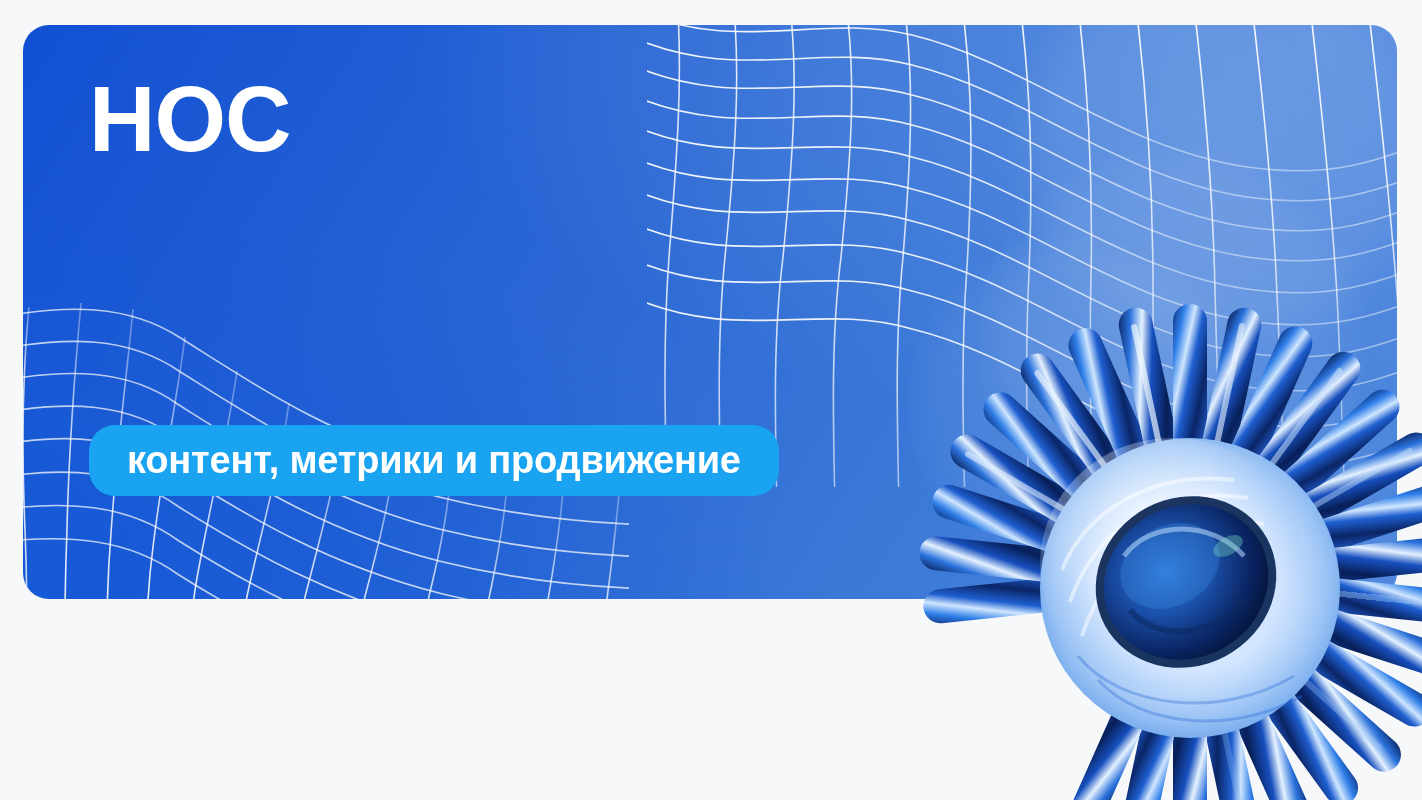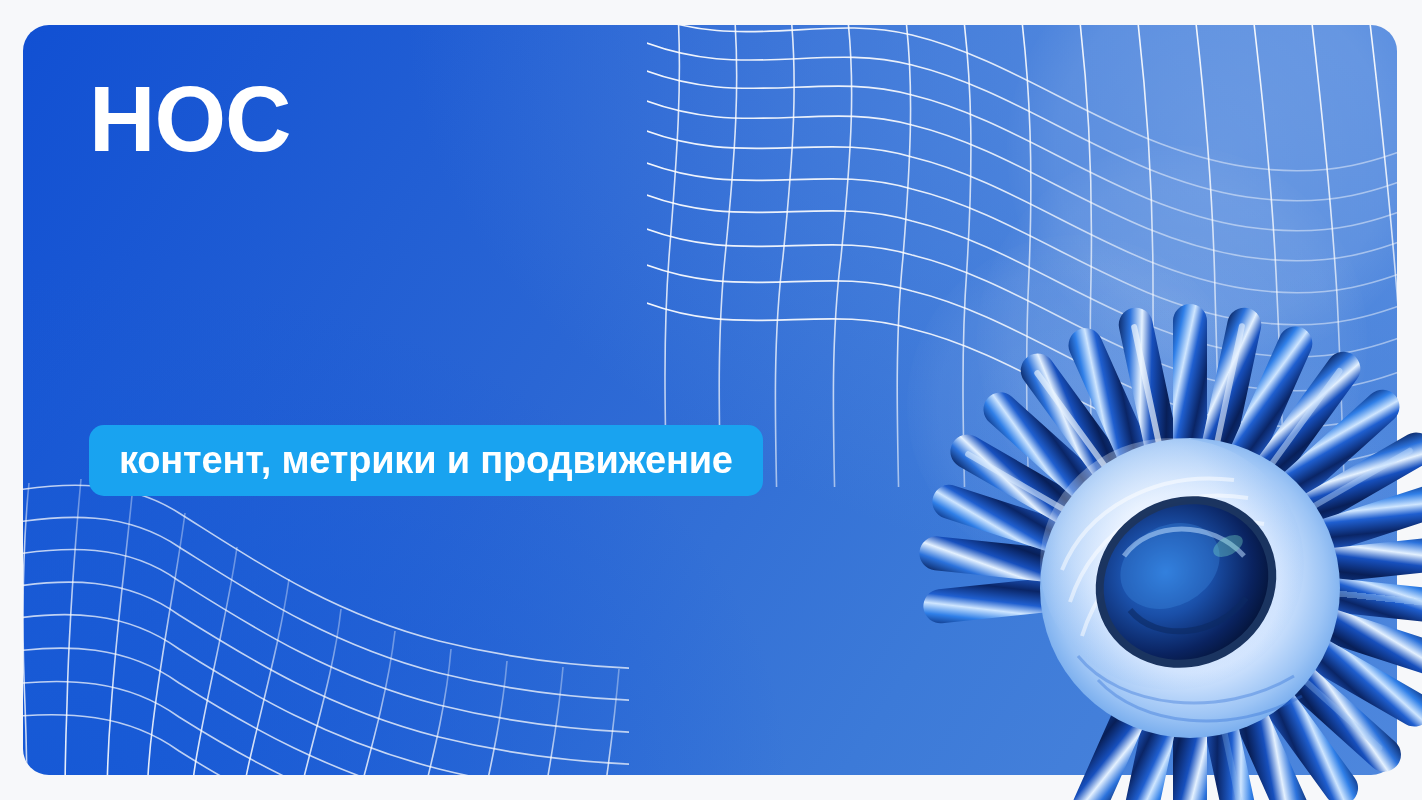--- a/index.html
+++ b/index.html
@@ -8,21 +8,21 @@
     background:#F7F8FA;
     font-family:"Liberation Sans","DejaVu Sans",sans-serif;
     overflow:hidden;
   }
   #stage { position:relative; width:1422px; height:800px; background:#F7F8FA; }
 
   
   .card {
     position:absolute;
     left:23px; top:25px;
-    width:1374px; height:750px;
+    width:1374px; height:574px;
     border-radius:26px;
     overflow:hidden;
     background:
       radial-gradient(120% 130% at 100% 0%,   #5B8FE0 0%, rgba(91,143,224,0) 60%),
       radial-gradient(90%  110% at 0% 100%,   #1659D6 0%, rgba(22,89,214,0) 62%),
       linear-gradient(122deg, #1150D3 0%, #2A66D4 40%, #3C7AD8 70%, #4E87DD 100%);
   }
 
   
   .blob { position:absolute; border-radius:50%; pointer-events:none; }
@@ -44,21 +44,21 @@
   }
   .headline {
     position:absolute; left:64px; top:192px;
     font-size:74px; font-weight:600; color:#FFFFFF;
     line-height:1.10; letter-spacing:-0.5px;
     white-space:pre-line;
   }
   .pill {
     position:absolute; left:66px; top:400px;
     height:71px; display:flex; align-items:center;
-    padding:0 30px; border-radius:15px;
+    padding:0 38px; border-radius:26px;
     background:#19A3F0;
   }
   .pill-text {
     font-size:38px; font-weight:700; color:#FFFFFF;
     letter-spacing:-0.2px; white-space:nowrap;
   }
 
   
   .gear-wrap {
     position:absolute; left:880px; top:250px;

